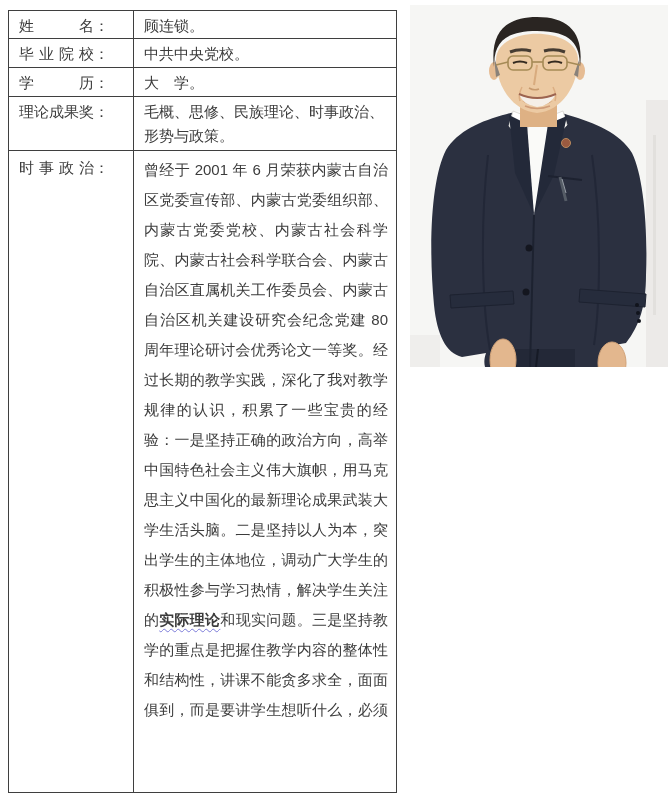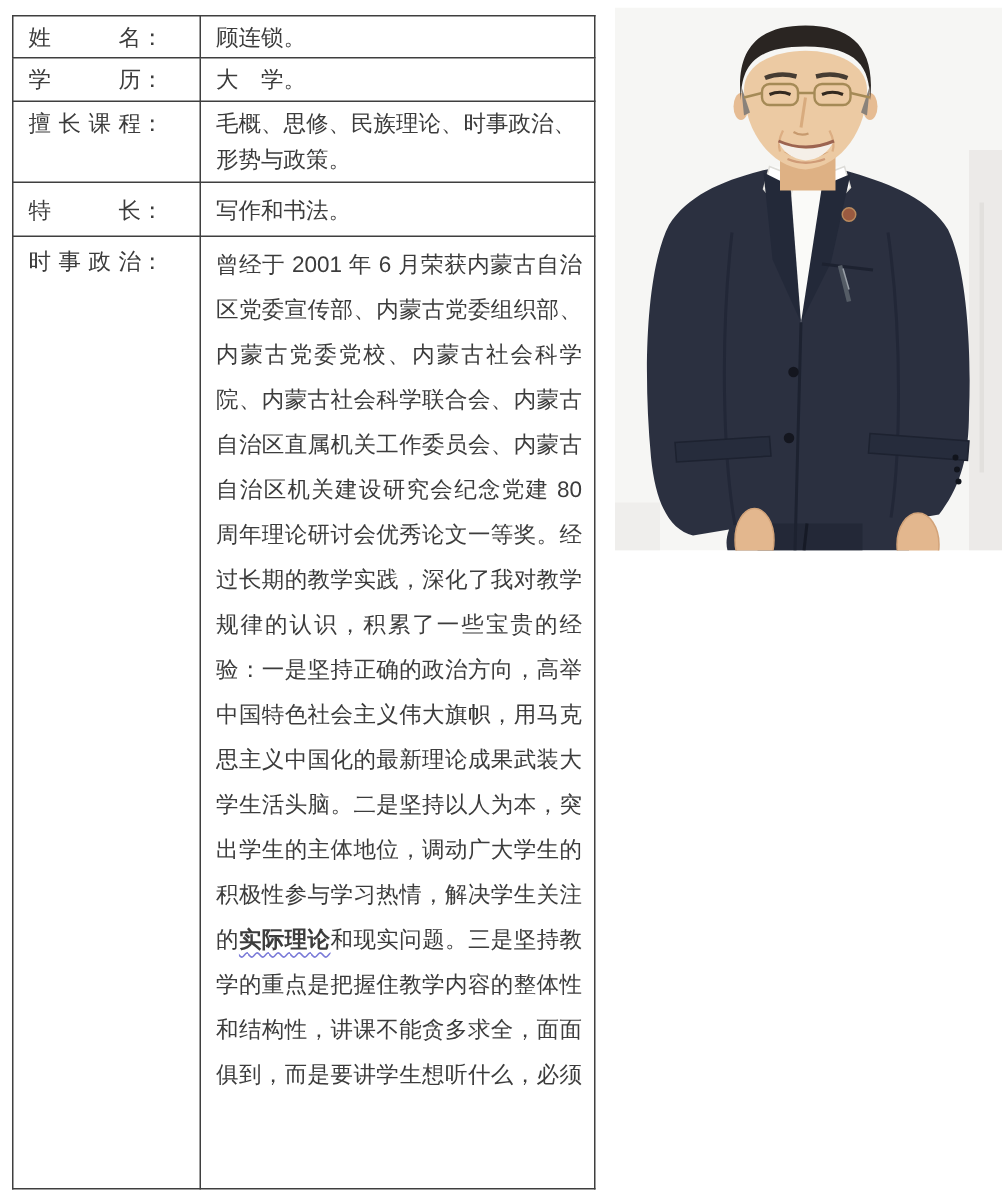--- a/index.html
+++ b/index.html
@@ -53,31 +53,31 @@
 </style>
 </head>
 <body>
 
 <table class="profile-table">
   <tbody>
       <tr class="r1">
     <td class="lc"><span class="lbl">姓名</span><span>：</span></td>
     <td class="vc"><span>顾连锁。</span></td>
   </tr>
+  <tr class="r2">
+    <td class="lc"><span class="lbl">毕业院校</span><span>：</span></td>
+    <td class="vc"><span>中共中央党校。</span></td>
+  </tr>
   <tr class="r3">
     <td class="lc"><span class="lbl">学历</span><span>：</span></td>
     <td class="vc"><span>大　学。</span></td>
   </tr>
   <tr class="r5">
-    <td class="lc"><span class="lbl">擅长课程</span><span>：</span></td>
+    <td class="lc"><span class="lbl">理论成果奖</span><span>：</span></td>
     <td class="vc"><span>毛概、思修、民族理论、时事政治、形势与政策。</span></td>
-  </tr>
-  <tr class="r6">
-    <td class="lc"><span class="lbl">特长</span><span>：</span></td>
-    <td class="vc"><span>写作和书法。</span></td>
   </tr>
   <tr class="r7">
     <td class="lc"><span class="lbl">时事政治</span><span>：</span></td>
     <td class="vc">
       <div class="longtext"><span>曾经于 2001 年 6 月荣获内蒙古自治区党委宣传部、内蒙古党委组织部、内蒙古党委党校、内蒙古社会科学院、内蒙古社会科学联合会、内蒙古自治区直属机关工作委员会、内蒙古自治区机关建设研究会纪念党建 80 周年理论研讨会优秀论文一等奖。经过长期的教学实践，深化了我对教学规律的认识，积累了一些宝贵的经验：一是坚持正确的政治方向，高举中国特色社会主义伟大旗帜，用马克思主义中国化的最新理论成果武装大学生活头脑。二是坚持以人为本，突出学生的主体地位，调动广大学生的积极性参与学习热情，解决学生关注的</span><span class="wavy">实际理论</span><span>和现实问题。三是坚持教学的重点是把握住教学内容的整体性和结构性，讲课不能贪多求全，面面俱到，而是要讲学生想听什么，必须把重点难点热点问题讲深讲透。</span></div>
     </td>
   </tr>
 </tbody>
   </table>
 

